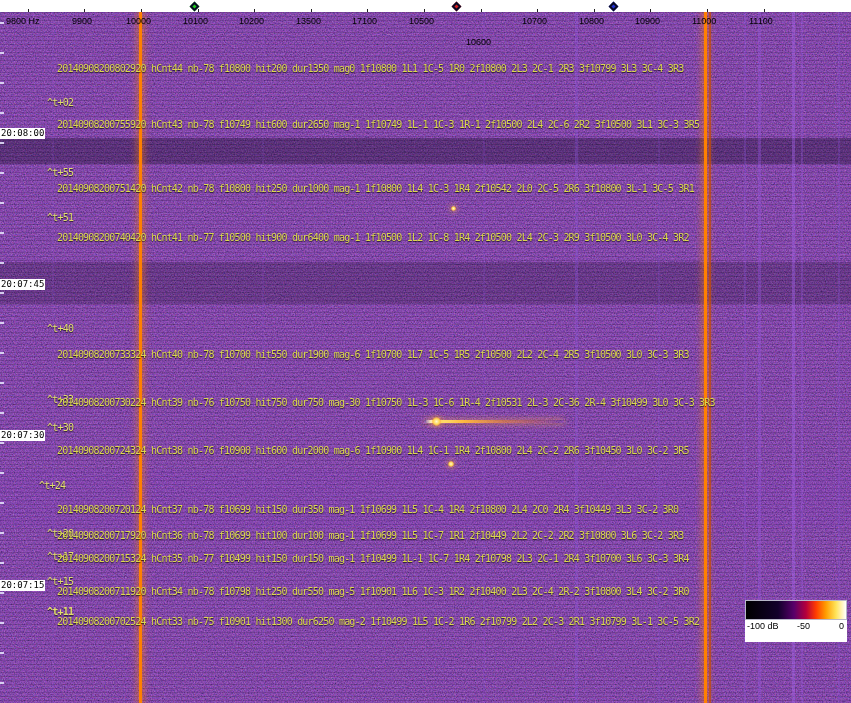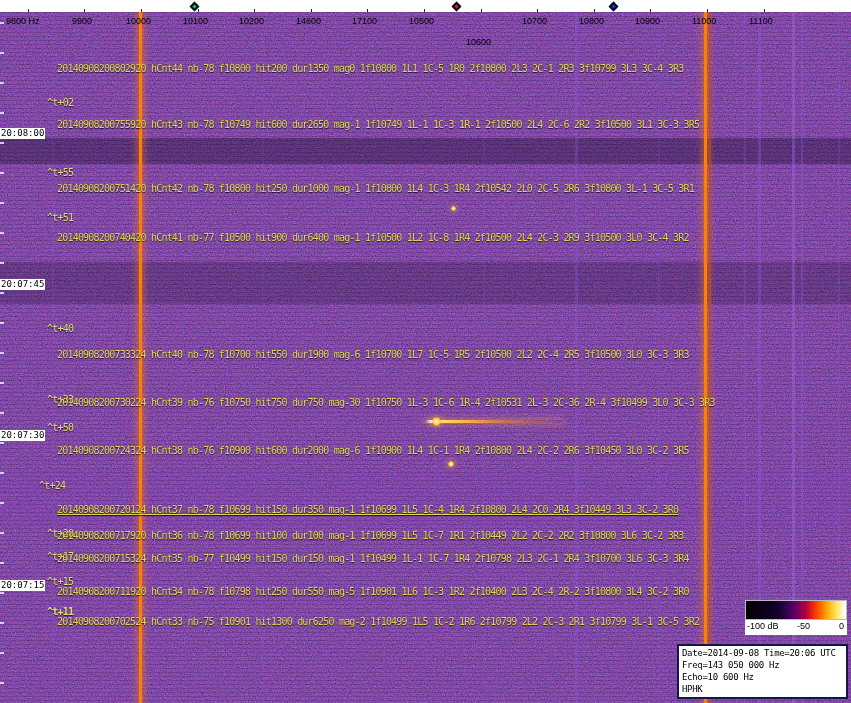--- a/index.html
+++ b/index.html
@@ -43,21 +43,21 @@
   }
   #freq-ruler { position: absolute; left: 0; top: 0; width: 851px; height: 12px; background: #ffffff; z-index: 5; }
   .ruler-label { position: absolute; top: 16px; font: 9px "Liberation Sans", sans-serif; color: #000; white-space: nowrap; }
   .ruler-tick { position: absolute; bottom: 0; width: 1px; height: 3px; background: #222; }
   .marker-diamond {
     position: absolute; top: 3px; width: 7px; height: 7px;
     border: 2px solid #0a0a24; transform: rotate(45deg); z-index: 6;
   }
   .scale-widget { position: absolute; left: 745px; top: 600px; width: 102px; z-index: 7; }
   .scale-bar { height: 20px; border: 1px solid #b8b8c8; }
-  .scale-labels { position: relative; height: 15px; background: #fff; font: 9px "Liberation Sans", sans-serif; color: #000; }
+  .scale-labels { position: relative; height: 22px; background: #fff; font: 9px "Liberation Sans", sans-serif; color: #000; }
   .scale-labels .sl { position: absolute; top: 1px; }
   #sl-min { left: 2px; } #sl-mid { left: 52px; } #sl-max { right: 3px; }
   .info-box {
     position: absolute; left: 677px; top: 644px; width: 171px; height: 55px; z-index: 7;
     background: #fff; border: 2px solid #15154a; color: #000;
     font: 9px "DejaVu Sans Mono", monospace; line-height: 12px; padding: 1px 3px; letter-spacing: -0.3px;
   }
 </style>
 </head>
 <body>
@@ -116,24 +116,24 @@
       <span class="ann tmark" style="left: 47px; top: 97px; text-align: right;">^t+02</span>
       <span class="ann log" style="left: 57px; top: 119px;">20140908200755920 hCnt43 nb-78 f10749 hit600 dur2650 mag-1 1f10749 1L-1 1C-3 1R-1 2f10500 2L4 2C-6 2R2 3f10500 3L1 3C-3 3R5</span>
       <span class="ann tmark" style="left: 47px; top: 167px;">^t+55</span>
       <span class="ann log" style="left: 57px; top: 183px;">20140908200751420 hCnt42 nb-78 f10800 hit250 dur1000 mag-1 1f10800 1L4 1C-3 1R4 2f10542 2L0 2C-5 2R6 3f10800 3L-1 3C-5 3R1</span>
       <span class="ann tmark" style="left: 47px; top: 212px;">^t+51</span>
       <span class="ann log" style="left: 57px; top: 232px;">20140908200740420 hCnt41 nb-77 f10500 hit900 dur6400 mag-1 1f10500 1L2 1C-8 1R4 2f10500 2L4 2C-3 2R9 3f10500 3L0 3C-4 3R2</span>
       <span class="ann tmark" style="left: 47px; top: 323px;">^t+40</span>
       <span class="ann log" style="left: 57px; top: 349px;">20140908200733324 hCnt40 nb-78 f10700 hit550 dur1900 mag-6 1f10700 1L7 1C-5 1R5 2f10500 2L2 2C-4 2R5 3f10500 3L0 3C-3 3R3</span>
       <span class="ann tmark" style="left: 47px; top: 394px;">^t+33</span>
       <span class="ann log" style="left: 57px; top: 397px;">20140908200730224 hCnt39 nb-76 f10750 hit750 dur750 mag-30 1f10750 1L-3 1C-6 1R-4 2f10531 2L-3 2C-36 2R-4 3f10499 3L0 3C-3 3R3</span>
-      <span class="ann tmark" style="left: 47px; top: 422px;">^t+50</span>
+      <span class="ann tmark" style="left: 47px; top: 422px;">^t+30</span>
       <span class="ann log" style="left: 57px; top: 445px;">20140908200724324 hCnt38 nb-76 f10900 hit600 dur2000 mag-6 1f10900 1L4 1C-1 1R4 2f10800 2L4 2C-2 2R6 3f10450 3L0 3C-2 3R5</span>
       <span class="ann tmark" style="left: 39px; top: 480px;">^t+24</span>
-      <span class="ann log" style="left: 57px; top: 504px; text-decoration: underline;">20140908200720124 hCnt37 nb-78 f10699 hit150 dur350 mag-1 1f10699 1L5 1C-4 1R4 2f10800 2L4 2C0 2R4 3f10449 3L3 3C-2 3R0</span>
+      <span class="ann log" style="left: 57px; top: 504px;">20140908200720124 hCnt37 nb-78 f10699 hit150 dur350 mag-1 1f10699 1L5 1C-4 1R4 2f10800 2L4 2C0 2R4 3f10449 3L3 3C-2 3R0</span>
       <span class="ann tmark" style="left: 47px; top: 528px;">^t+20</span>
       <span class="ann log" style="left: 57px; top: 530px;">20140908200717920 hCnt36 nb-78 f10699 hit100 dur100 mag-1 1f10699 1L5 1C-7 1R1 2f10449 2L2 2C-2 2R2 3f10800 3L6 3C-2 3R3</span>
       <span class="ann tmark" style="left: 47px; top: 551px;">^t+17</span>
       <span class="ann log" style="left: 57px; top: 553px;">20140908200715324 hCnt35 nb-77 f10499 hit150 dur150 mag-1 1f10499 1L-1 1C-7 1R4 2f10798 2L3 2C-1 2R4 3f10700 3L6 3C-3 3R4</span>
       <span class="ann tmark" style="left: 47px; top: 576px;">^t+15</span>
       <span class="ann log" style="left: 57px; top: 586px;">20140908200711920 hCnt34 nb-78 f10798 hit250 dur550 mag-5 1f10901 1L6 1C-3 1R2 2f10400 2L3 2C-4 2R-2 3f10800 3L4 3C-2 3R0</span>
       <span class="ann tmark" style="left: 47px; top: 606px; font-weight: bold;">^t+11</span>
       <span class="ann log" style="left: 57px; top: 616px;">20140908200702524 hCnt33 nb-75 f10901 hit1300 dur6250 mag-2 1f10499 1L5 1C-2 1R6 2f10799 2L2 2C-3 2R1 3f10799 3L-1 3C-5 3R2</span>
     </div>
   <div id="left-ticks">
@@ -166,21 +166,21 @@
       <div class="time-label" style="top: 279px;">20:07:45</div>
       <div class="time-label" style="top: 430px;">20:07:30</div>
       <div class="time-label" style="top: 580px;">20:07:15</div>
     </div>
   <div id="freq-ruler">
       <span class="ruler-label" style="left: 6px;">9800 Hz</span>
       <span class="ruler-label" style="left: 72px;">9900</span>
       <span class="ruler-label" style="left: 126px;">10000</span>
       <span class="ruler-label" style="left: 183px;">10100</span>
       <span class="ruler-label" style="left: 239px;">10200</span>
-      <span class="ruler-label" style="left: 296px;">14800</span>
+      <span class="ruler-label" style="left: 296px;">13500</span>
       <span class="ruler-label" style="left: 352px;">17100</span>
       <span class="ruler-label" style="left: 409px;">10500</span>
       <span class="ruler-label" style="left: 466px; margin-top: 21px;">10600</span>
       <span class="ruler-label" style="left: 522px;">10700</span>
       <span class="ruler-label" style="left: 579px;">10800</span>
       <span class="ruler-label" style="left: 635px;">10900</span>
       <span class="ruler-label" style="left: 692px;">11000</span>
       <span class="ruler-label" style="left: 749px;">11100</span>
       <div class="ruler-tick" style="left: 28px;"></div>
       <div class="ruler-tick" style="left: 84px;"></div>
@@ -205,20 +205,14 @@
 
   <div class="scale-widget">
     <div class="scale-bar" id="scale-bar" style="background: linear-gradient(90deg, rgb(0, 0, 0) 0%, rgb(18, 0, 42) 32%, rgb(88, 0, 106) 48%, rgb(180, 0, 60) 60%, rgb(255, 60, 0) 70%, rgb(255, 158, 0) 80%, rgb(255, 228, 90) 90%, rgb(255, 255, 255) 100%);"></div>
     <div class="scale-labels">
       <span class="sl" id="sl-min">-100 dB</span>
       <span class="sl" id="sl-mid">-50</span>
       <span class="sl" id="sl-max">0</span>
     </div>
   </div>
 
-  <div class="info-box">
-    <div>Date=2014-09-08 Time=20:06 UTC</div>
-    <div>Freq=143 050 000 Hz</div>
-    <div>Echo=10 600 Hz</div>
-    <div>HPHK</div>
-  </div>
 
 </div>
 
 </body></html>

